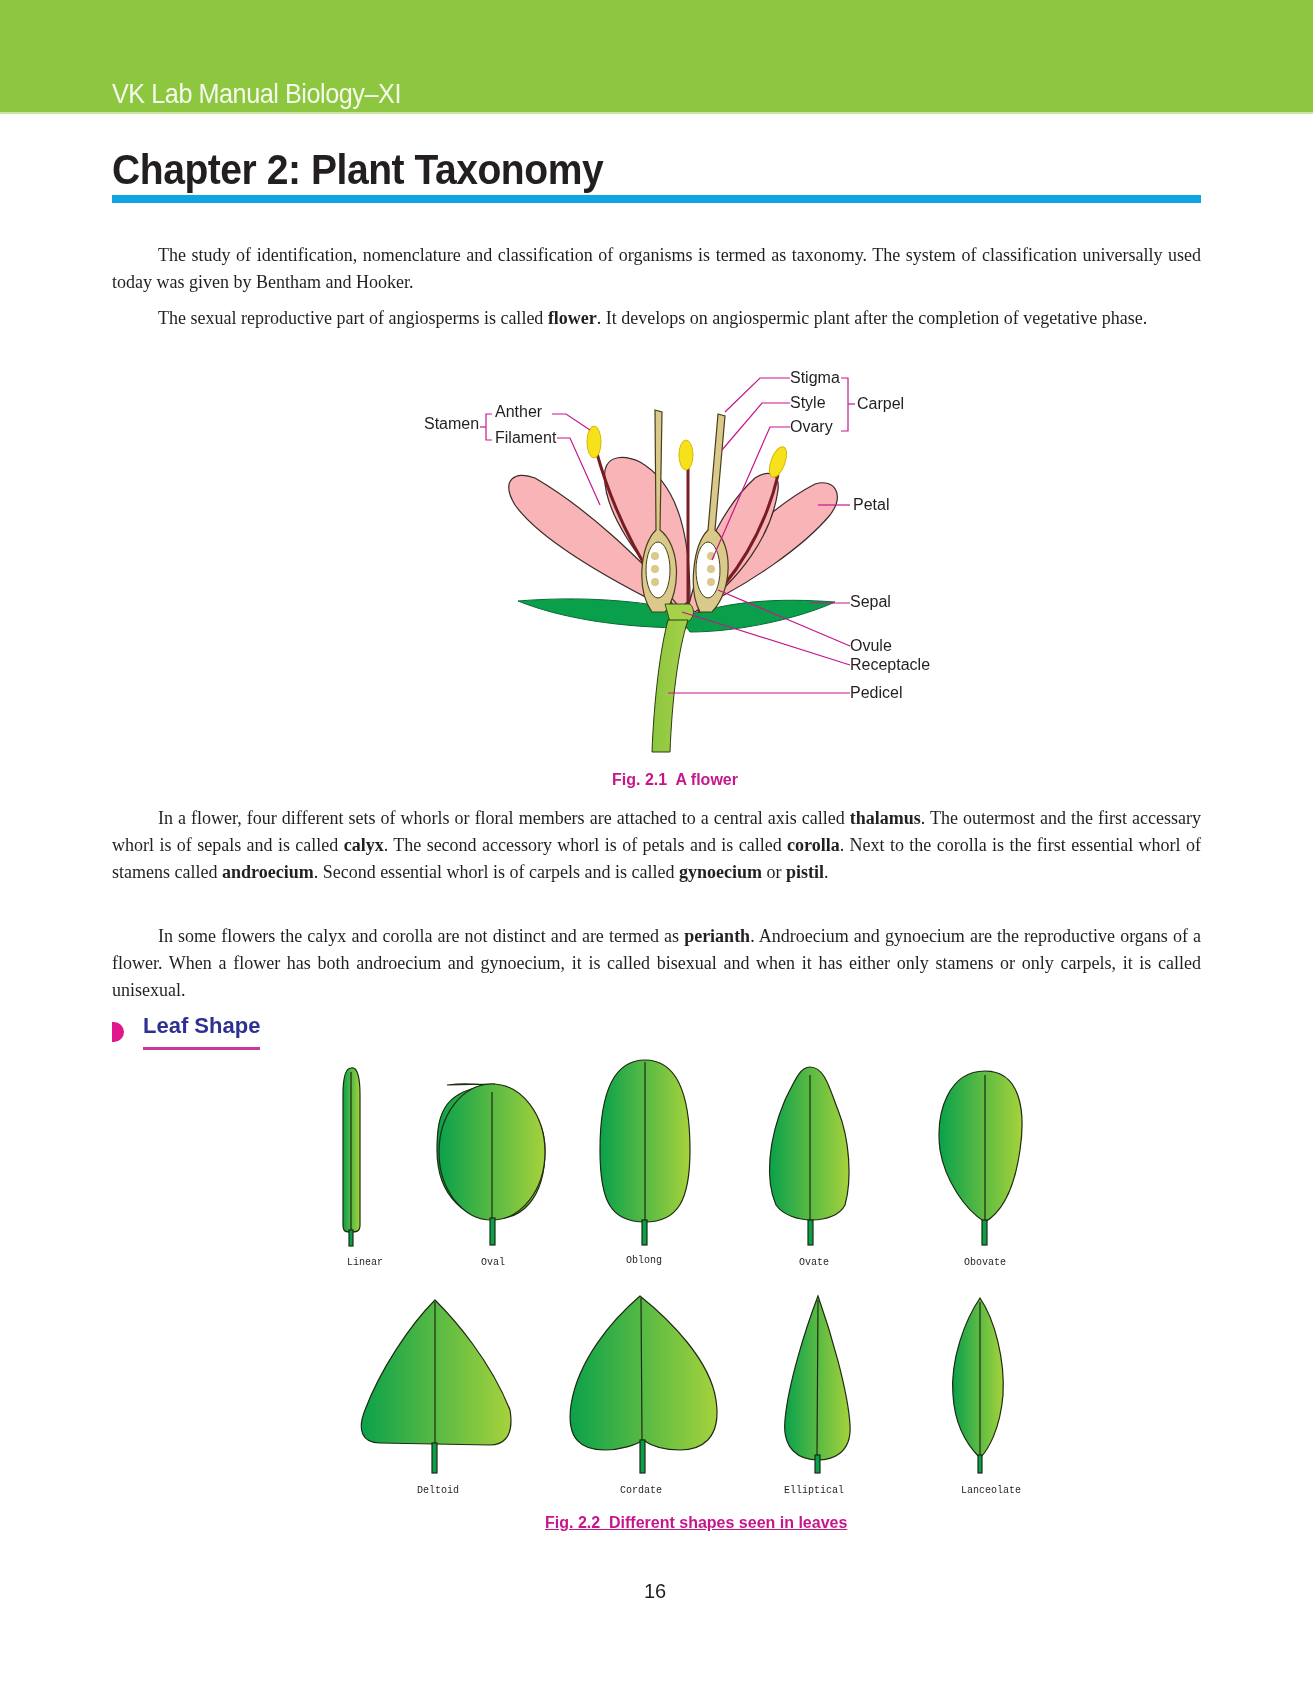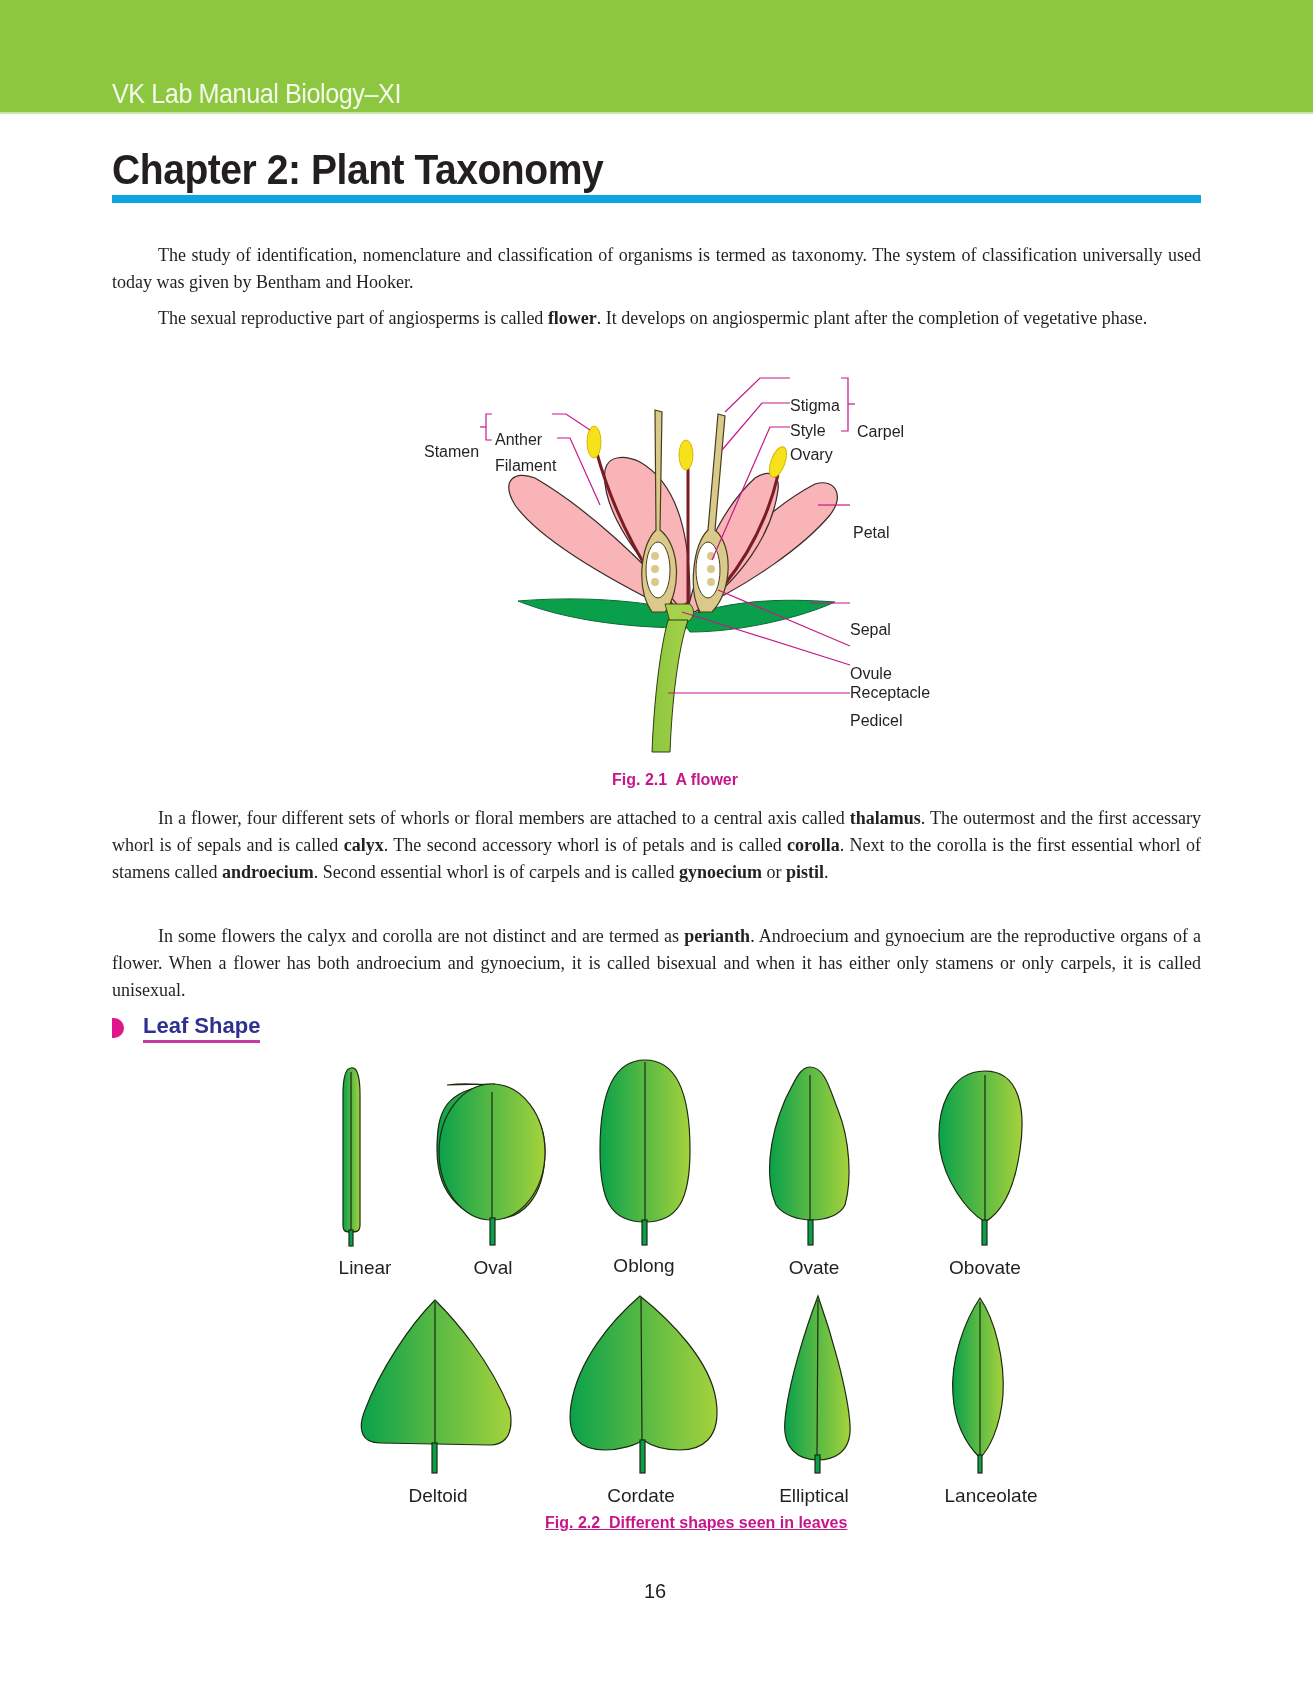--- a/index.html
+++ b/index.html
@@ -10,26 +10,26 @@
   .title-rule { position:absolute; left:112px; top:195px; width:1089px; height:8px; background:#0ea5e3; }
   .body-text { position:absolute; left:112px; width:1089px; font-size:18px; line-height:27px; text-align:justify; margin:0; color:#231f20; }
   .body-text .indent { display:inline-block; width:46px; }
   .body-text b { font-weight:bold; }
   .p1 { top:242px; }
   .p2 { top:305px; }
   .p3 { top:805px; }
   .p4 { top:923px; }
   .section-head { position:absolute; left:112px; top:1013px; display:flex; align-items:center; }
   .bullet { width:12px; height:20px; background:#e0168c; border-radius:0 10px 10px 0; margin-right:19px; }
-  .section-label { font-family:"Liberation Sans", sans-serif; font-weight:bold; font-size:22px; color:#2e3192; border-bottom:3px solid #c43a9e; padding-bottom:1px; }
+  .section-label { font-family:"Liberation Sans", sans-serif; font-weight:bold; font-size:22px; color:#2e3192; border-bottom:3px solid #c43a9e; padding-bottom:8px; }
   .fig-caption { position:absolute; font-family:"Liberation Sans", sans-serif; font-weight:bold; font-size:16px; color:#c7168c; white-space:pre; }
   .cap1 { left:612px; top:771px; }
   .cap2 { left:545px; top:1514px;text-decoration:underline; }
-  .diagram-label { position:absolute; font-family:"Liberation Sans", sans-serif; font-size:16px; color:#231f20; white-space:nowrap;margin-top:28px; }
-  .leaf-label { position:absolute; font-family:Liberation Sans, sans-serif; font-size:19px; color:#231f20; text-align:center; width:120px; }
+  .diagram-label { position:absolute; font-family:"Liberation Sans", sans-serif; font-size:16px; color:#231f20; white-space:nowrap; }
+  .leaf-label { position:absolute; font-family:Liberation Mono, monospace; font-size:10px; color:#231f20; text-align:center; width:120px; }
   .page-number { position:absolute; left:644px; top:1580px; font-family:"Liberation Sans", sans-serif; font-size:20px; color:#231f20;text-align:right; }
   svg { position:absolute; overflow:visible; }
 </style>
 </head>
 <body>
 
 <div class="header-bar"></div>
 <div class="running-head">VK Lab Manual Biology–XI</div>
 
 <h1 class="chapter-title">Chapter 2: Plant Taxonomy</h1>

